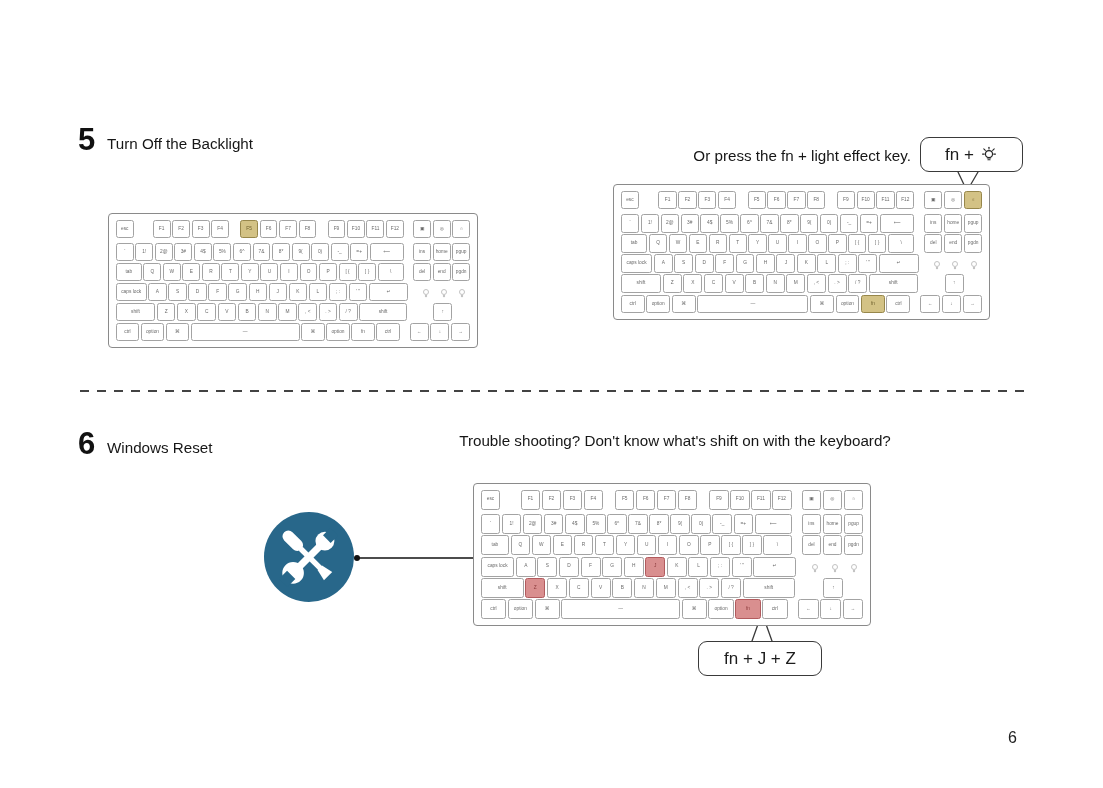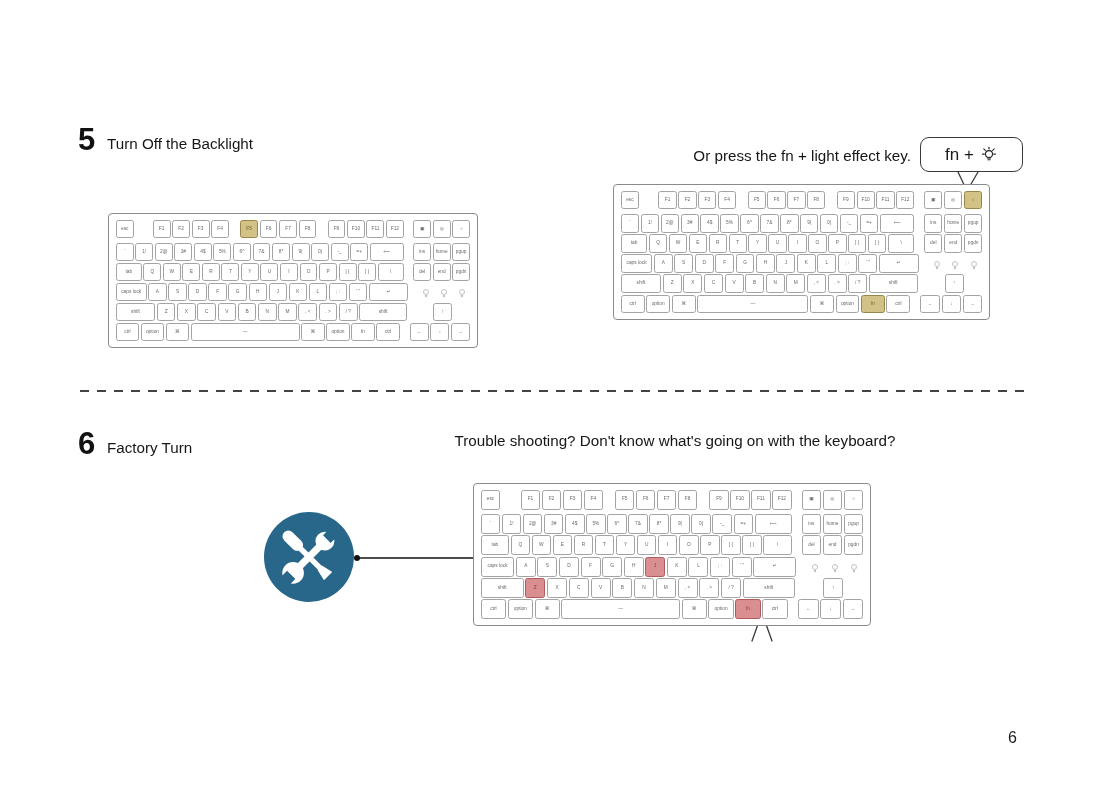--- a/index.html
+++ b/index.html
@@ -57,23 +57,23 @@
     </svg>
   </div>
   <svg class="abs" style="left:947px;top:170px;" width="40" height="24">
     <line x1="11" y1="2" x2="20" y2="21" stroke="#3a3a3a" stroke-width="1.3" stroke-linecap="round"></line>
     <line x1="31" y1="2" x2="20" y2="21" stroke="#3a3a3a" stroke-width="1.3" stroke-linecap="round"></line>
   </svg>
 
   <div class="abs divider" style="left:80px;top:390px;width:948px;"></div>
 
   <div class="abs sec-num" style="left:78px;top:426px;">6</div>
-  <div class="abs sec-title" style="left:107px;top:439px;">Factory Turn</div>
+  <div class="abs sec-title" style="left:107px;top:439px;">Windows Reset</div>
   <div class="abs body-block" style="left:428px;top:431px;width:494px;">
-    <div>Trouble shooting? Don't know what's going on with the keyboard?</div>
+    <div>Trouble shooting? Don't know what's shift on with the keyboard?</div>
   </div>
 
   <svg class="abs" style="left:264px;top:512px;" width="90" height="90" viewBox="0 0 100 100">
     <circle cx="50" cy="50" r="50" fill="#28678a"></circle>
     <g transform="rotate(45 50 50)">
       <rect x="46" y="28" width="8" height="44" fill="#fff"></rect>
       <circle cx="50" cy="25" r="10.5" fill="#fff"></circle>
       <rect x="44" y="10.5" width="12" height="11.5" fill="#28678a"></rect>
       <circle cx="50" cy="75" r="12" fill="#fff"></circle>
       <rect x="43.5" y="78" width="13" height="12.5" fill="#28678a"></rect>
@@ -87,20 +87,23 @@
 
   <svg class="abs" style="left:350px;top:552px;" width="126" height="12">
     <line x1="6" y1="6" x2="125" y2="6" stroke="#111" stroke-width="1.4"></line>
     <circle cx="7" cy="6" r="3" fill="#111"></circle>
   </svg>
 
   <svg class="abs" style="left:740px;top:609px;" width="44" height="34">
     <line x1="12" y1="32" x2="22" y2="4" stroke="#3a3a3a" stroke-width="1.3" stroke-linecap="round"></line>
     <line x1="32" y1="32" x2="22" y2="4" stroke="#3a3a3a" stroke-width="1.3" stroke-linecap="round"></line>
   </svg>
+  <div class="abs callout" style="left:698px;top:641px;width:124px;height:35px;">
+    <span>fn + J + Z</span>
+  </div>
 
   <div class="abs page-num" style="left:1008px;top:729px;">6</div>
 
 <div class="keyboard" style="left: 108px; top: 213px; width: 370px; height: 135px;">
       <div class="krow frow">
         <div class="kcell" style="flex-grow: 1;">esc</div>
         <div class="kcell kgap" style="flex-grow: 1;"></div>
         <div class="kcell" style="flex-grow: 1;">F1</div>
         <div class="kcell" style="flex-grow: 1;">F2</div>
         <div class="kcell" style="flex-grow: 1;">F3</div>

